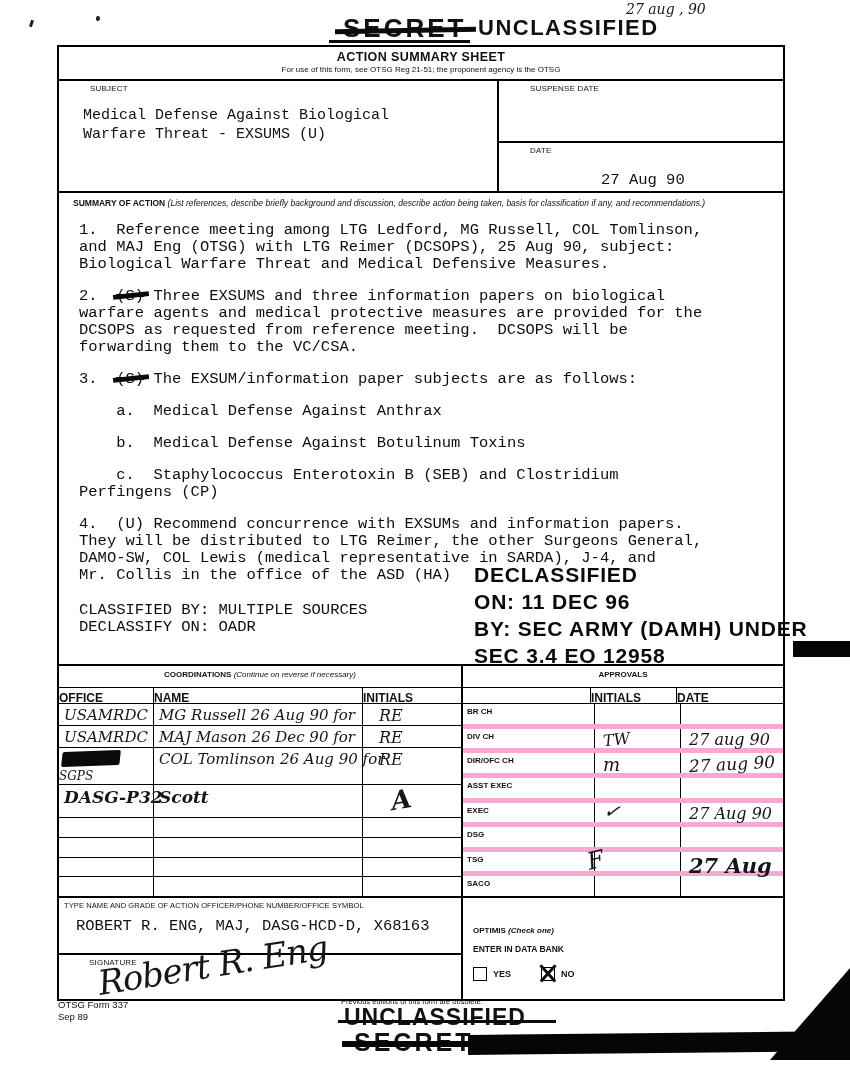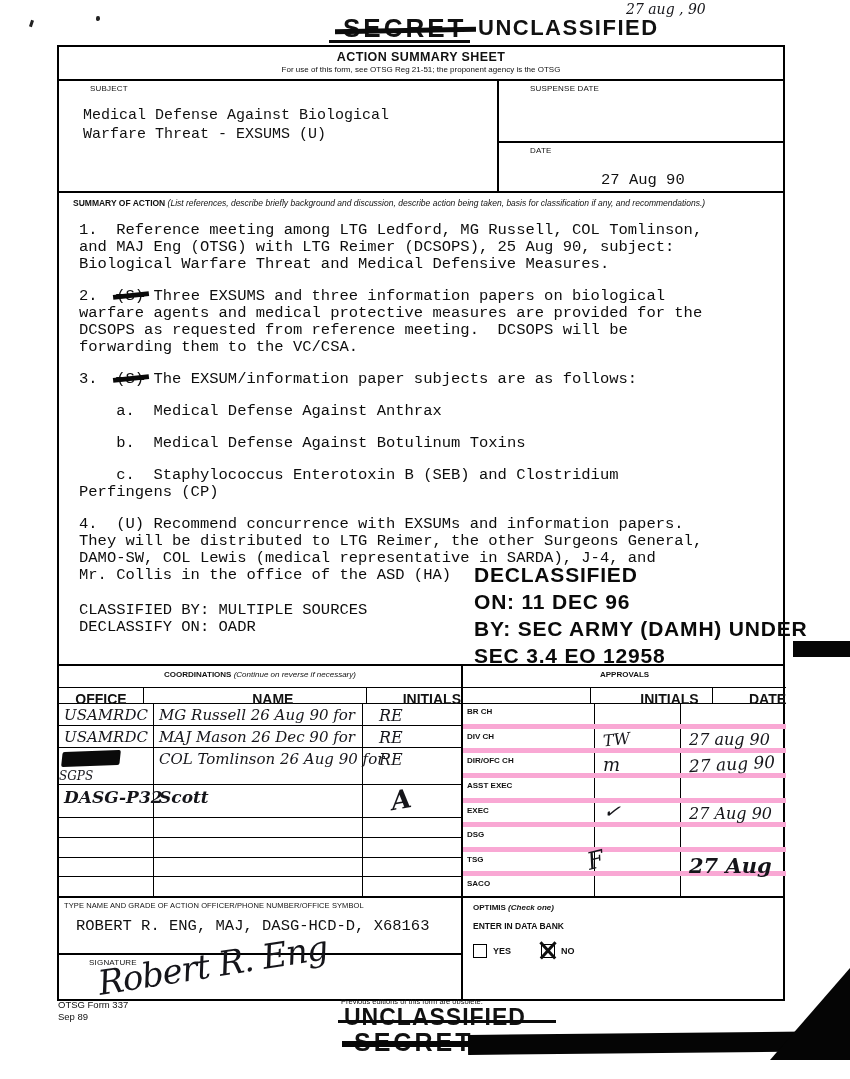--- a/index.html
+++ b/index.html
@@ -50,21 +50,21 @@
   
   .declass-stamp{position:absolute;left:474px;top:561px;font-weight:bold;font-size:21px;
         letter-spacing:.8px;line-height:27px;white-space:nowrap;z-index:6;color:#0a0a0a;}
 
   
   .f-coord{height:230px;border-bottom:2px solid #000;display:flex;}
   .coord-table{width:402px;border-right:2px solid #000;display:flex;flex-direction:column;}
   .coord-header{height:17px;border-bottom:1px solid #000;text-align:center;font-size:8px;padding-top:4px;}
   .coord-header .it{font-style:italic;margin-top:34px;}
   .coord-header .bd{font-weight:bold;}
-  .colhead{height:15px;border-bottom:1px solid #000;display:flex;font-size:14px;font-weight:bold;text-align:center;gap:36px;}
+  .colhead{height:15px;border-bottom:1px solid #000;display:flex;font-size:12px;font-weight:bold;text-align:left;}
   .colhead>div{padding-top:3px;}
   .c-office{width:94px;border-right:1px solid #000;}
   .c-name{width:208px;border-right:1px solid #000;}
   .c-init{flex:1;}
   .coord-row{flex:1;display:flex;border-bottom:1px solid #000;position:relative;}
   .coord-row:last-child{border-bottom:none;}
   .coord-row .c-office,.coord-row .c-name{overflow:visible;}
   .coord-row .hand{font-size:15px;white-space:nowrap;display:inline-block;padding:2px 0 0 5px;}
   .coord-row .c-init .hand{font-size:16px;padding-left:16px;}
   .coord-row.r4 .hand{font-size:17px;font-weight:bold;}
@@ -92,21 +92,21 @@
   
   .f-bottom{flex:1;display:flex;}
   .bottom-left{width:402px;border-right:2px solid #000;display:flex;flex-direction:column;}
   .officer-cell{height:49px;border-bottom:2px solid #000;padding:3px 5px;}
   .officer-label{font-size:7.5px;letter-spacing:.1px;}
   .officer-value{font-size:15.5px;margin:7px 0 0 12px;}
   .signature-cell{flex:1;position:relative;padding:3px 5px;overflow:visible;}
   .signature-hand{position:absolute;left:38px;top:-10px;font-size:34px;transform:rotate(-9deg);
         letter-spacing:-1px;white-space:nowrap;}
   .bottom-right{flex:1;padding:5px 10px;position:relative;}
-  .optimis-label{font-size:8px;font-weight:bold;}
+  .optimis-label{font-size:8px;font-weight:bold;margin-top:23px;}
   .optimis-label .it{font-style:italic;}
   .databank-label{font-size:8.5px;font-weight:bold;margin-top:9px;}
   .checkbox-row{margin-top:13px;display:flex;align-items:center;font-size:9px;font-weight:bold;}
   .cb{width:12px;height:12px;border:1.5px solid #000;display:inline-block;position:relative;margin-right:6px;}
   .cb-label{margin-right:30px;}
   .cb.checked::before,.cb.checked::after{content:"";position:absolute;left:-5px;top:4px;width:22px;height:2.5px;
         background:#101010;}
   .cb.checked::before{transform:rotate(48deg);}
   .cb.checked::after{transform:rotate(-48deg);}
 

